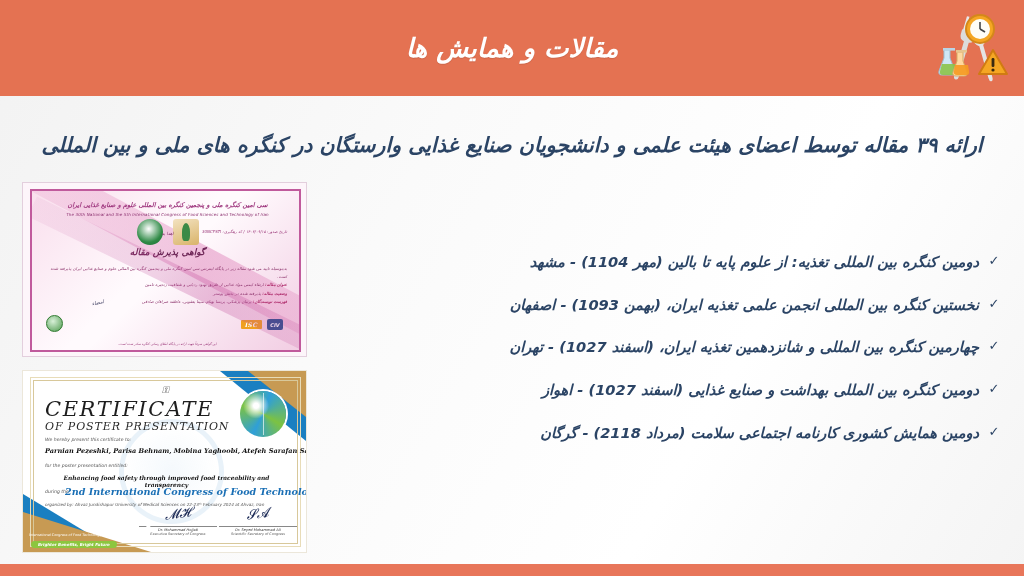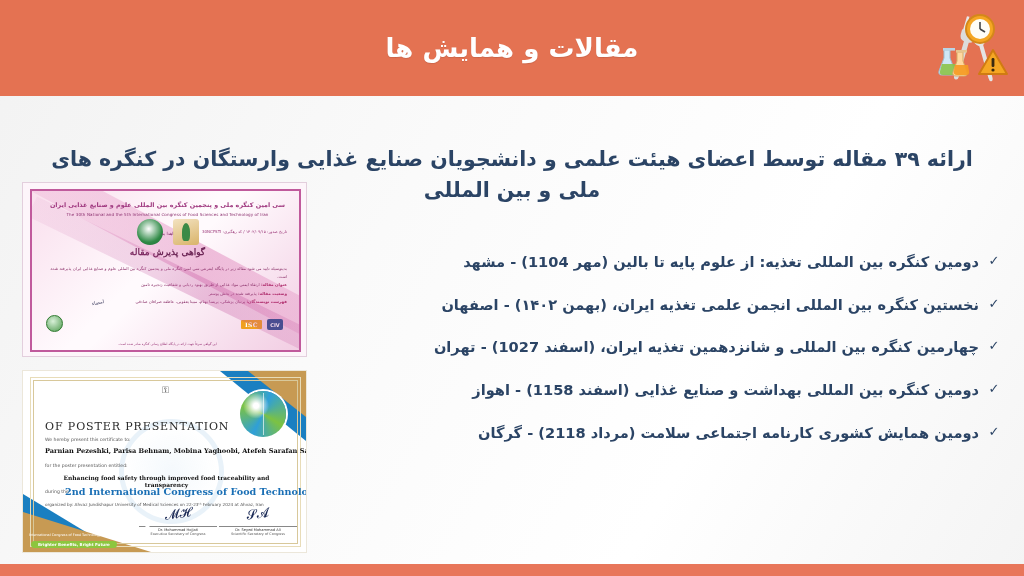--- a/index.html
+++ b/index.html
@@ -11,20 +11,21 @@
     background: #ffffff;
     font-family: "DejaVu Sans", "Liberation Sans", sans-serif;
   }
 
   .slide {
     position: relative;
     width: 1024px;
     height: 576px;
     background: linear-gradient(120deg, #f2f2f2 0%, #fafafa 38%, #ffffff 70%, #f4f4f4 100%);
     overflow: hidden;
+    font-style: italic;
   }
 
   
   .header-bar {
     position: absolute;
     top: 0; left: 0;
     width: 1024px;
     height: 96px;
     background: #e47252;
   }
@@ -59,21 +60,21 @@
     left: 0;
     top: 564px;
     width: 1024px;
     height: 12px;
     background: #e8765a;
   }
 
   
   .slide-title {
     position: absolute;
-    top: 144px;
+    top: 130px;
     left: 40px;
     width: 944px;
     text-align: center;
     direction: rtl;
     color: #2b4465;
     font-size: 20.5px;
     font-weight: bold;
     line-height: 1.5;
   }
 
@@ -425,29 +426,29 @@
 
   <div class="slide-title">ارائه ۳۹ مقاله توسط اعضای هیئت علمی و دانشجویان صنایع غذایی وارستگان در کنگره های ملی و بین المللی</div>
 
   <ul class="bullet-list">
     <li class="bullet-item">
       <span class="bullet-check">✓</span>
       <span class="bullet-text">دومین کنگره بین المللی تغذیه: از علوم پایه تا بالین (مهر 1104) - مشهد</span>
     </li>
     <li class="bullet-item">
       <span class="bullet-check">✓</span>
-      <span class="bullet-text">نخستین کنگره بین المللی انجمن علمی تغذیه ایران، (بهمن ۱۴۰۲) - اصفهان</span>
+      <span class="bullet-text">نخستین کنگره بین المللی انجمن علمی تغذیه ایران، (بهمن 1093) - اصفهان</span>
     </li>
     <li class="bullet-item">
       <span class="bullet-check">✓</span>
       <span class="bullet-text">چهارمین کنگره بین المللی و شانزدهمین تغذیه ایران، (اسفند 1027) - تهران</span>
     </li>
     <li class="bullet-item">
       <span class="bullet-check">✓</span>
-      <span class="bullet-text">دومین کنگره بین المللی بهداشت و صنایع غذایی (اسفند 1158) - اهواز</span>
+      <span class="bullet-text">دومین کنگره بین المللی بهداشت و صنایع غذایی (اسفند 1027) - اهواز</span>
     </li>
     <li class="bullet-item">
       <span class="bullet-check">✓</span>
       <span class="bullet-text">دومین همایش کشوری کارنامه اجتماعی سلامت (مرداد 2118) - گرگان</span>
     </li>
   </ul>
 
   <div class="cert1">
     <div class="cert1-inner">
       <div class="c1-head">سی امین کنگره ملی و پنجمین کنگره بین المللی علوم و صنایع غذایی ایران</div>
@@ -486,20 +487,21 @@
     <div class="c2-corner-tr2"></div>
     <div class="c2-corner-bl"></div>
     <div class="c2-corner-bl2"></div>
 
     <div class="c2-frame"></div>
     <div class="c2-watermark"></div>
     <div class="c2-globe"></div>
 
     <div class="c2-lock">⚿</div>
 
+    <div class="c2-title">CERTIFICATE</div>
     <div class="c2-subtitle">OF POSTER PRESENTATION</div>
     <div class="c2-line1">We hereby present this certificate to:</div>
     <div class="c2-names">Parnian Pezeshki, Parisa Behnam, Mobina Yaghoobi, Atefeh Sarafan Sadeghi</div>
     <div class="c2-line2">for the poster presentation entitled:</div>
     <div class="c2-paper">Enhancing food safety through improved food traceability and transparency</div>
     <div class="c2-during">during the</div>
     <div class="c2-congress">2nd International Congress of Food Technology and Hygiene</div>
     <div class="c2-org">organized by: Ahvaz Jundishapur University of Medical Sciences on 22-23ᵗʰ February 2024 at Ahvaz, Iran</div>
 
     <div class="c2-sig-left">

